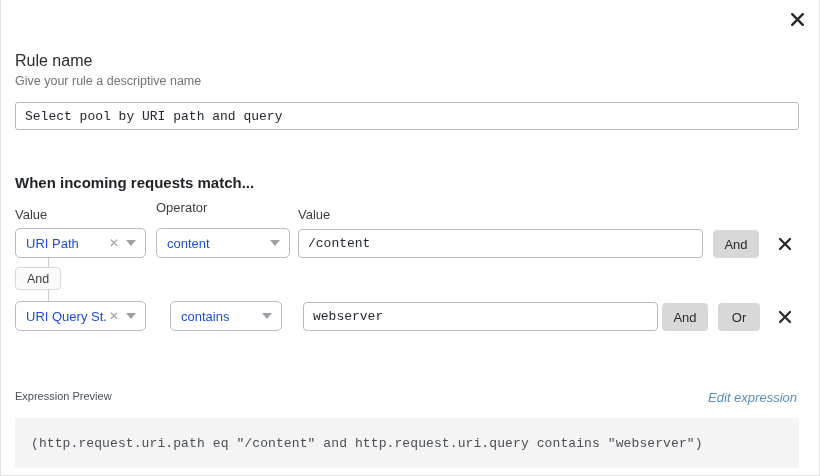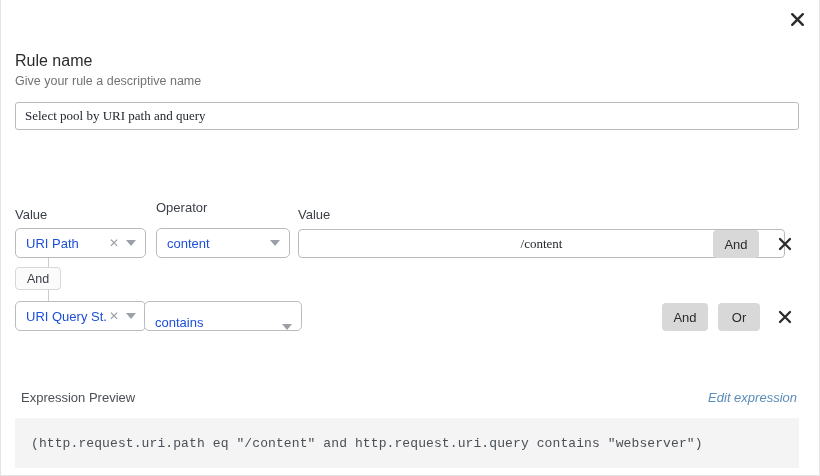--- a/index.html
+++ b/index.html
@@ -61,21 +61,21 @@
     font-size: 12.5px;
     color: #737373;
   }
   .text-input {
     position: absolute;
     box-sizing: border-box;
     height: 28px;
     border: 1px solid #b9bcbf;
     border-radius: 3px;
     background: #ffffff;
-    font-family: Liberation Serif, serif;
+    font-family: Liberation Mono, monospace;
     font-size: 13px;
     color: #24292f;
     padding: 0 9px;
     outline: none;
   }
   .text-input::placeholder { color: #8a8f95; }
 
   
   .section-heading {
     position: absolute;
@@ -178,22 +178,22 @@
     color: #3a3f45;
     display: flex;
     align-items: center;
     cursor: pointer;
     z-index: 2;
   }
 
   
   .expr-label {
     position: absolute;
-    left: 20px;
-    font-size: 13px;
+    left: 14px;
+    font-size: 11px;
     color: #4a5056;
   }
   .expr-link {
     position: absolute;
     font-size: 13px;
     color: #5b8db8;
     text-decoration: none;
     cursor: pointer;
     font-style: italic;
   }
@@ -221,61 +221,63 @@
   <button class="close-btn">
     <svg width="15" height="15" viewBox="0 0 15 15" aria-hidden="true">
       <path d="M2.2 2.2 L12.8 12.8 M12.8 2.2 L2.2 12.8" stroke="#2b2b2b" stroke-width="2.4" stroke-linecap="round"></path>
     </svg>
   </button>
 
   <div class="field-label" style="left:14px; top:52px;">Rule name</div>
   <div class="field-help" style="left:14px; top:74px;">Give your rule a descriptive name</div>
   <input class="text-input" style="left: 14px; top: 102px; width: 784px;" type="text" value="Select pool by URI path and query">
 
+  <div class="section-heading" style="top:174px;">When incoming requests match...</div>
 
   <div class="col-caption" style="left:14px; top:207px;">Value</div>
   <div class="col-caption" style="left:155px; top:200px;">Operator</div>
   <div class="col-caption" style="left:297px; top:207px;">Value</div>
 
   <div class="sel" style="left:14px; top:228px; width:131px;">
     <span class="sel-text">URI Path</span>
     <span class="sel-clear">✕</span>
     <span class="sel-caret"></span>
   </div>
 
   <div class="sel" style="left:155px; top:228px; width:134px;">
     <span class="sel-text">content</span>
     <span class="sel-caret"></span>
   </div>
 
-  <input class="text-input" style="left: 297px; top: 229px; width: 487px; height: 29px; border-radius: 4px; text-align: center;" type="text" value="/content">
+  <input class="text-input" style="left: 297px; top: 229px; width: 405px; height: 29px; border-radius: 4px;" type="text" value="/content">
 
   <button class="logic-btn" style="left:712px; top:230px;">And</button>
 
   <button class="row-del" style="left:773px; top:233px;">
     <svg width="14" height="14" viewBox="0 0 14 14" aria-hidden="true">
       <path d="M2 2 L12 12 M12 2 L2 12" stroke="#2b2b2b" stroke-width="2.3" stroke-linecap="round"></path>
     </svg>
   </button>
 
   <div class="conn-line" style="left:47px; top:256px; height:13px;"></div>
   <div class="conn-chip" style="left:14px; top:267px;">And</div>
   <div class="conn-line" style="left:47px; top:290px; height:12px;"></div>
 
   <div class="sel" style="left:14px; top:301px; width:131px;">
     <span class="sel-text">URI Query St...</span>
     <span class="sel-clear">✕</span>
     <span class="sel-caret"></span>
   </div>
 
-  <div class="sel" style="left:143px; top:301px; width:158px;align-items:flex-end;">
+  <div class="sel" style="left:169px; top:301px; width:112px;">
     <span class="sel-text">contains</span>
     <span class="sel-caret"></span>
   </div>
 
+  <input class="text-input" style="left: 302px; top: 302px; width: 355px; height: 29px; border-radius: 4px;" type="text" value="webserver">
 
   <button class="logic-btn" style="left:661px; top:303px;">And</button>
   <button class="logic-btn" style="left:717px; top:303px; min-width:42px;">Or</button>
 
   <button class="row-del" style="left:773px; top:306px;">
     <svg width="14" height="14" viewBox="0 0 14 14" aria-hidden="true">
       <path d="M2 2 L12 12 M12 2 L2 12" stroke="#2b2b2b" stroke-width="2.3" stroke-linecap="round"></path>
     </svg>
   </button>
 

